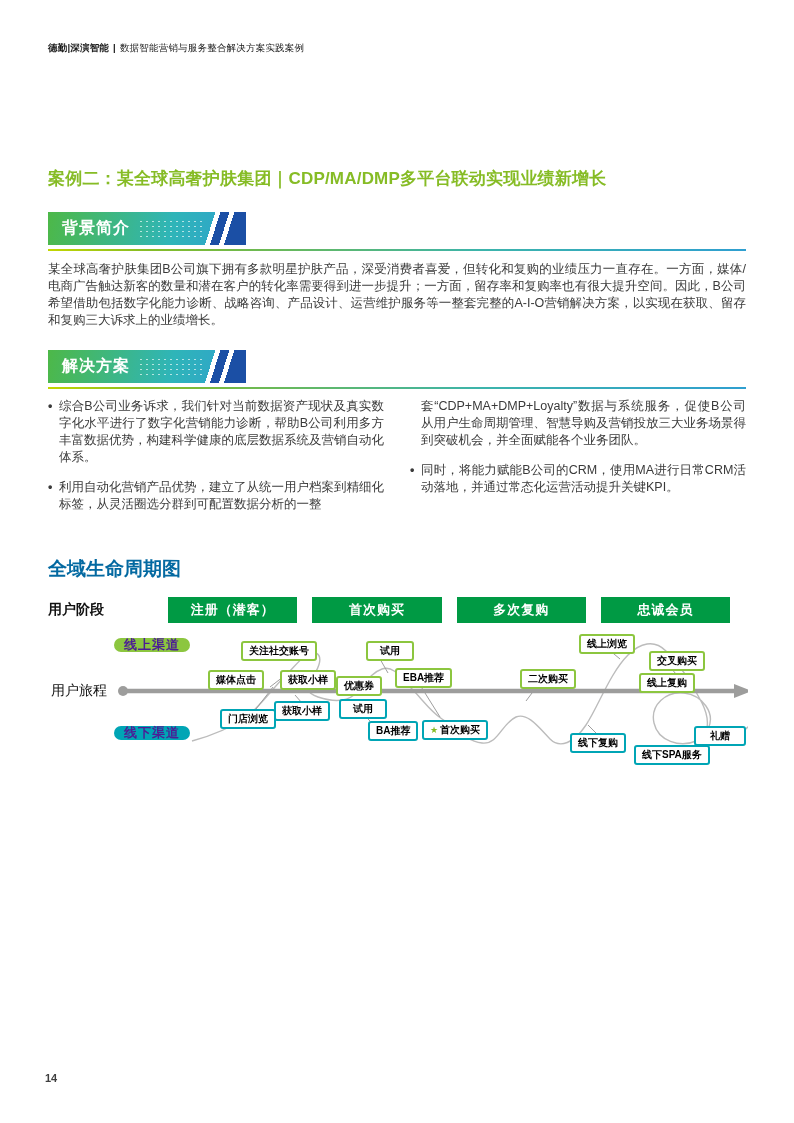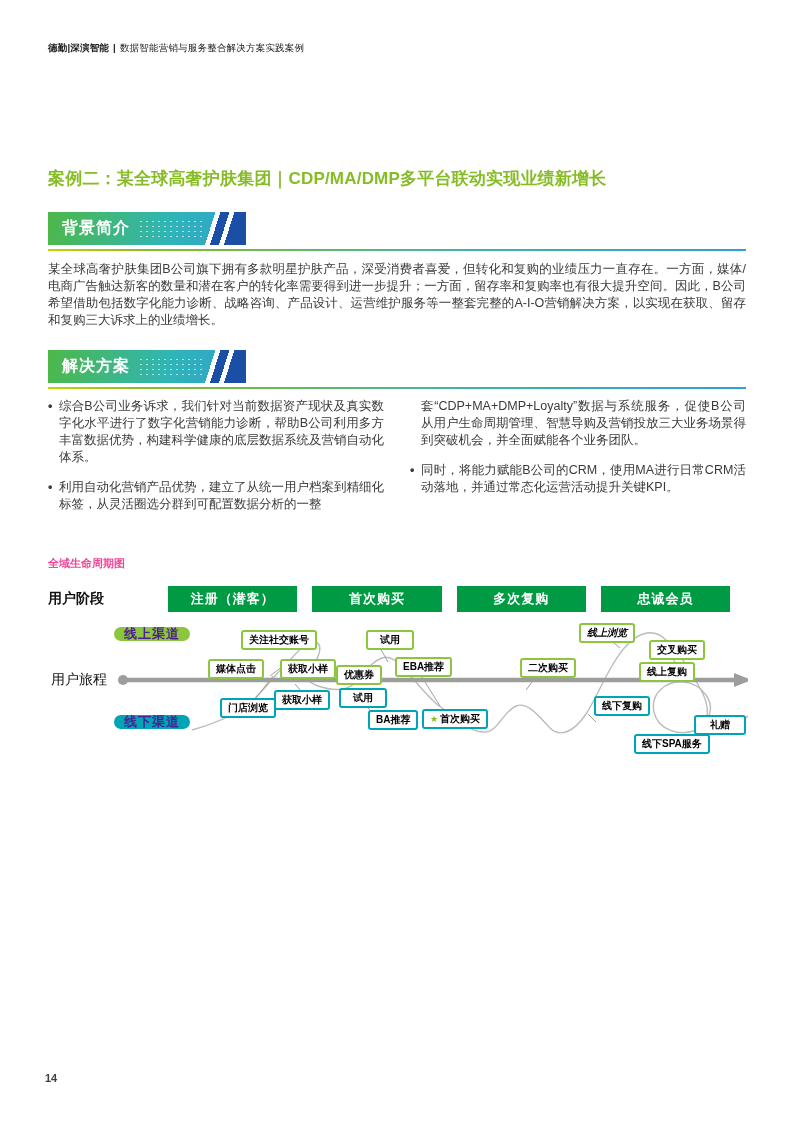--- a/index.html
+++ b/index.html
@@ -36,21 +36,21 @@
   .body-text { margin-top:10px; font-size:12.5px; line-height:17px; color:#3a3a3a; text-align:justify; }
 
   
   .sol-cols { display:flex; gap:26px; margin-top:9px; }
   .sol-col { flex:1; font-size:12.5px; line-height:17px; color:#3a3a3a; }
   .bullet { display:flex; margin-bottom:13px; text-align:justify; }
   .bullet .dot { width:11px; flex:0 0 11px; font-weight:bold; }
   .continuation { padding-left:11px; text-align:justify; margin-bottom:13px; }
 
   
-  .diagram-title { margin-top:30px; font-size:11px; font-weight:bold; color:#ec4899; }
+  .diagram-title { margin-top:30px; font-size:19px; font-weight:bold; color:#0369a1; }
   .stage-row { display:flex; align-items:center; margin-top:15px; }
   .stage-axis-label { width:120px; font-size:14px; font-weight:bold; color:#111; }
   .stage-bars { display:flex; flex:1; gap:15px; margin-right:16px; }
   .stage-bar { flex:1; height:26px; background:#009A44; color:#fff; font-size:13px; font-weight:bold;
                display:flex; align-items:center; justify-content:center; letter-spacing:1px; }
 
   .journey { position:relative; width:700px; height:152px; margin-top:6px; }
   .journey svg { position:absolute; left:0; top:0; }
   .journey-axis-label { position:absolute; left:3px; top:53px; font-size:14px; font-weight:normal; color:#111; }
   .pill { position:absolute; width:76px; height:14px; border-radius:13px; color:#4c1d95; font-size:13px;
@@ -164,29 +164,29 @@
     <div class="pill online">线上渠道</div>
     <div class="pill offline">线下渠道</div>
 
     <div class="node on" style="left:160px;top:41px;">媒体点击</div>
     <div class="node on" style="left:193px;top:12px;">关注社交账号</div>
     <div class="node on" style="left:232px;top:41px;">获取小样</div>
     <div class="node on" style="left:288px;top:47px;">优惠券</div>
     <div class="node on" style="left:318px;top:12px;min-width:48px;">试用</div>
     <div class="node on" style="left:347px;top:39px;">EBA推荐</div>
     <div class="node on" style="left:472px;top:40px;">二次购买</div>
-    <div class="node on" style="left:531px;top:5px;font-style:italic;">线上浏览</div>
+    <div class="node on" style="left:531px;top:5px;">线上浏览</div>
     <div class="node on" style="left:601px;top:22px;">交叉购买</div>
     <div class="node on" style="left:591px;top:44px;">线上复购</div>
 
     <div class="node off" style="left:172px;top:80px;">门店浏览</div>
     <div class="node off" style="left:226px;top:72px;">获取小样</div>
     <div class="node off" style="left:291px;top:70px;min-width:48px;">试用</div>
     <div class="node off" style="left:320px;top:92px;">BA推荐</div>
     <div class="node off" style="left:374px;top:91px;"><span class="star">★</span><span>首次购买</span></div>
-    <div class="node off" style="left:522px;top:78px;margin-left:24px;">线下复购</div>
+    <div class="node off" style="left:522px;top:104px;">线下复购</div>
     <div class="node off" style="left:586px;top:116px;">线下SPA服务</div>
     <div class="node off" style="left:646px;top:97px;min-width:52px;">礼赠</div>
   </div>
 
 
   <div class="page-number">14</div>
 </div>
 
 </body></html>

